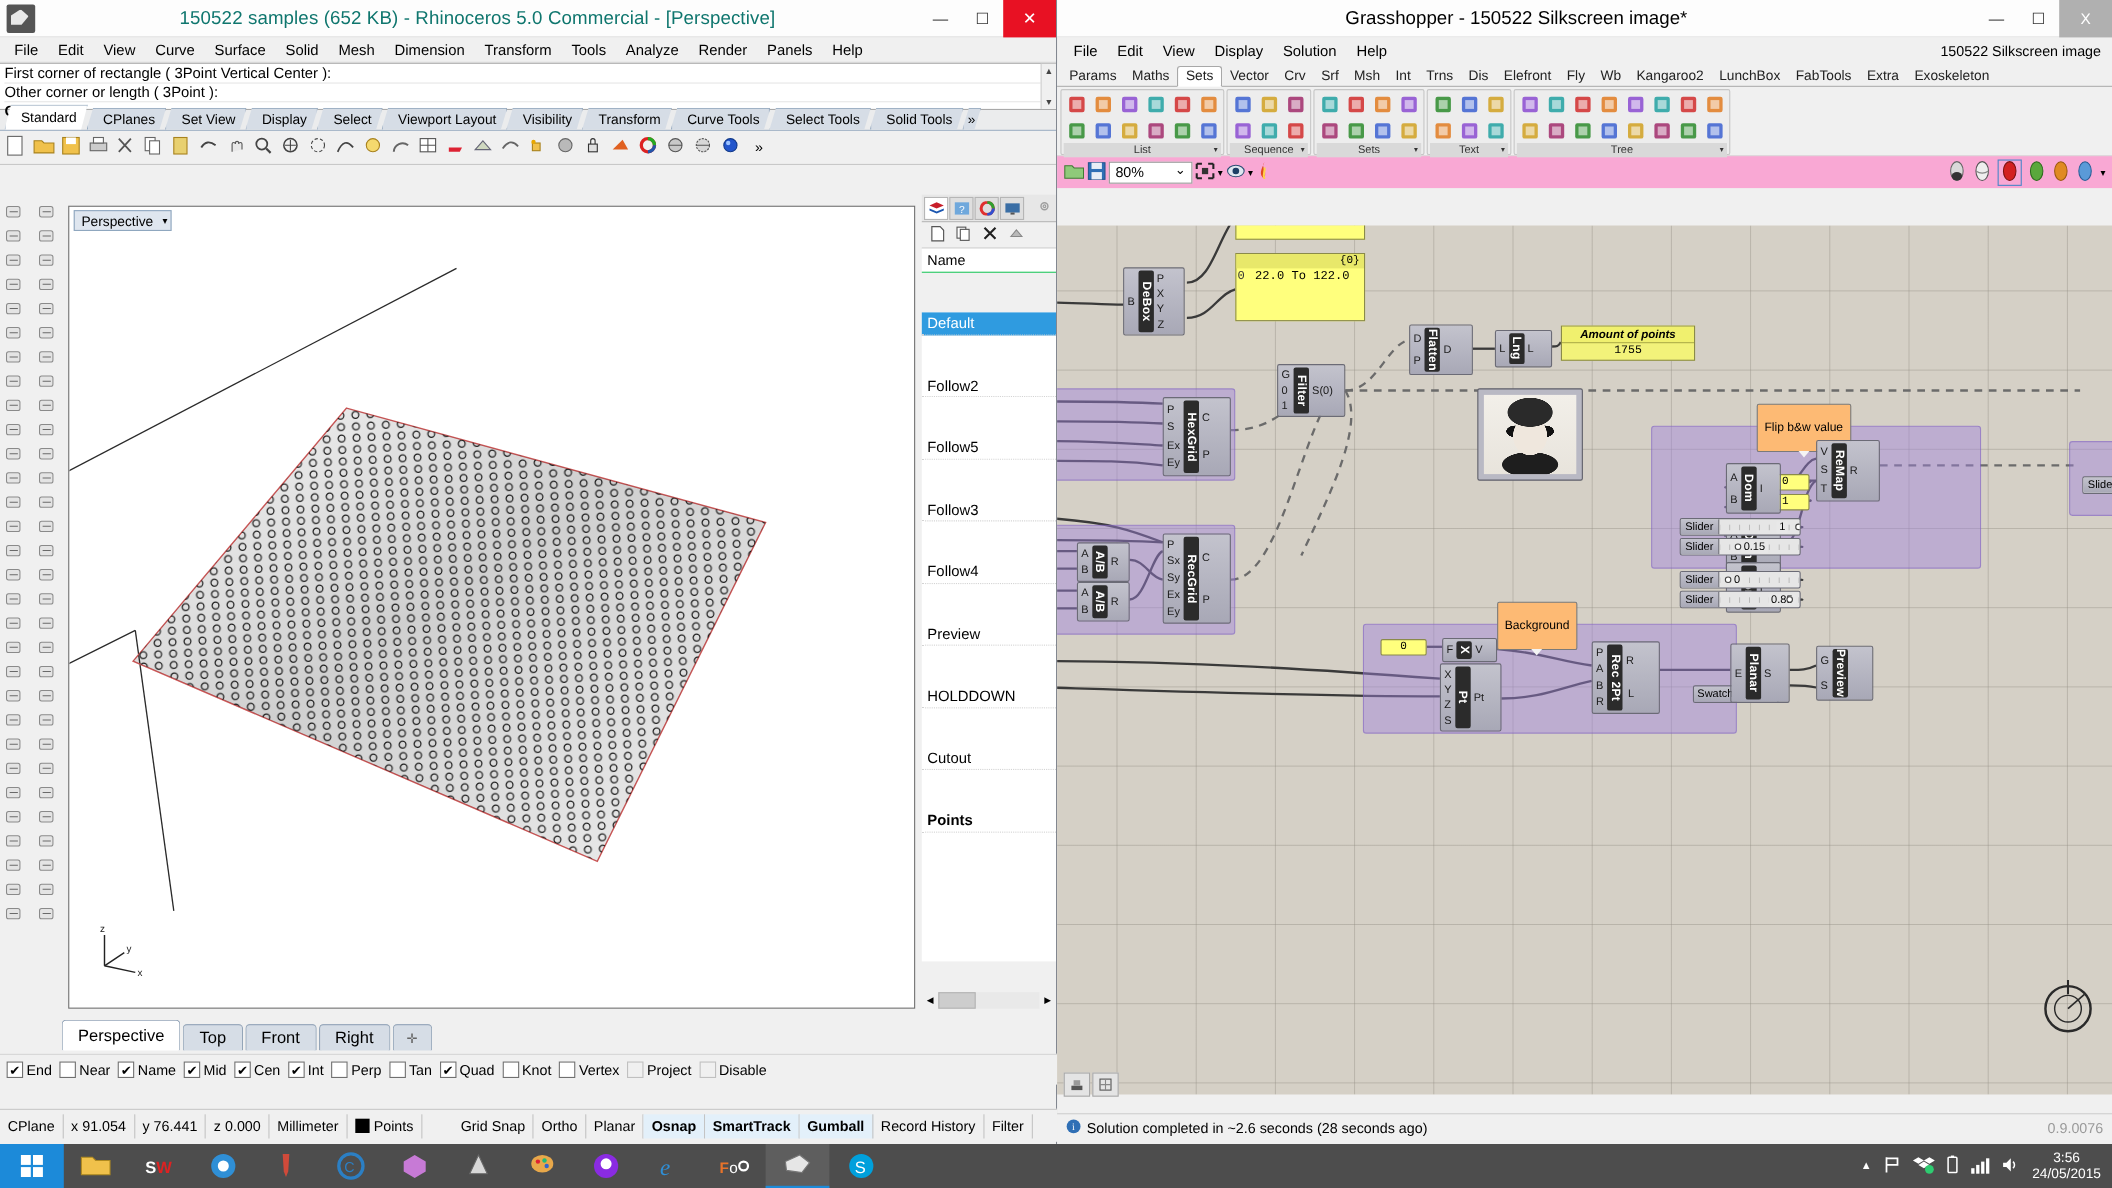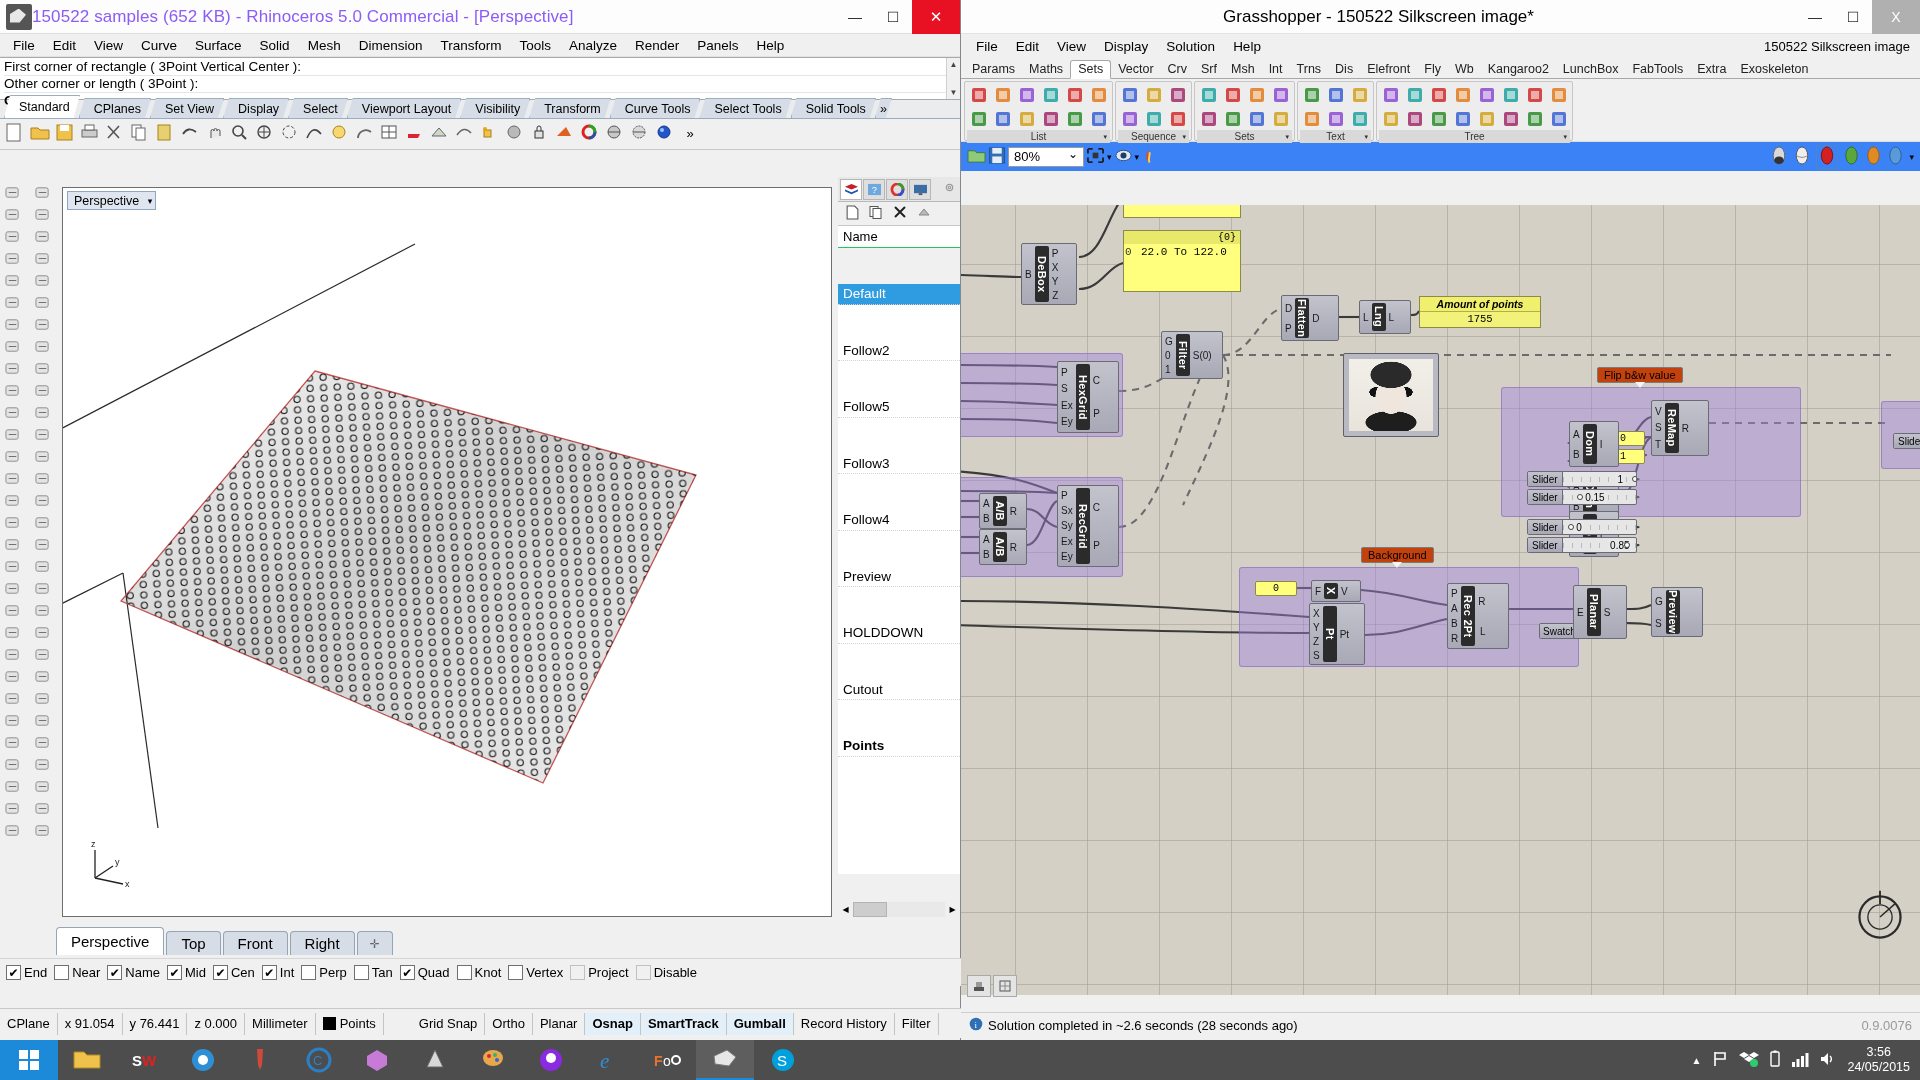--- a/index.html
+++ b/index.html
@@ -10,21 +10,21 @@
     font-size: 13px;
     background: #d4d0c8;
   }
   .app { position: absolute; top:0; left:0; width:1920px; height:1080px; }
 
   
   .rhino { position:absolute; left:0; top:0; width:961px; height:1040px;
            background:#f0f0f0; border-right:1px solid #828790; }
   .titlebar { height:34px; background:#fdfdfd; border-bottom:1px solid #dedede;
               display:flex; align-items:center; position:relative; }
-  .titlebar .tb-text { flex:1; font-size:17px; color:#8b5cf6; letter-spacing:.1px;}
+  .titlebar .tb-text { flex:1; text-align:center; font-size:17px; color:#0f766e; letter-spacing:.1px;}
   .tb-icon { width:26px; height:26px; margin-left:6px; background:#555;
              border-radius:2px; position:relative; overflow:hidden;}
   .tb-icon::after{content:""; position:absolute; left:4px; top:5px; width:16px; height:14px;
              background:#e8e8e8; clip-path:polygon(0 40%,55% 0,100% 45%,60% 100%,0 100%);}
   .wbtns { display:flex; height:34px; }
   .wbtn { width:38px; height:34px; display:flex; align-items:center; justify-content:center;
           font-size:14px; color:#333; }
   .wbtn.close { background:#e81123; color:#fff; font-size:15px; width:48px;}
   .menubar { height:23px; display:flex; align-items:center; padding-left:4px;
              background:#f0f0f0; border-bottom:1px solid #e2e2e2; }
@@ -129,21 +129,21 @@
                   margin-bottom:-1px; border-radius:3px 3px 0 0; }
   .ribbon { height:62px; background:#f0f0f0; display:flex; padding:2px 0 0 3px; gap:2px;}
   .rgroup { background:#ededed; border:1px solid #c6c6c6; border-radius:2px;
             display:flex; flex-direction:column; position:relative; padding:1px 2px 0 2px;}
   .ricons{display:grid; grid-auto-flow:column; grid-template-rows:1fr 1fr; gap:1px; flex:1;}
   .ri{width:23px;height:23px;display:flex;align-items:center;justify-content:center;}
   .rglabel{height:13px; background:#d9d9d9; font-size:10px; text-align:center; line-height:13px;
            color:#333; position:relative;}
   .rglabel::after{content:"▾"; position:absolute; right:3px; font-size:7px;}
 
-  .ghbar { height:30px; background:#3b82f6; display:flex; align-items:center;
+  .ghbar { height:30px; background:#f9a8d4; display:flex; align-items:center;
            padding:0 6px; gap:2px; border-top:1px solid #dcdcdc;}
   .ghzoom { width:76px; height:20px; border:1px solid #9a9a9a; background:#fff;
             display:flex; align-items:center; padding-left:5px; font-size:13px; position:relative;}
   .ghzoom::after{content:"⌄"; position:absolute; right:5px; top:-1px; font-size:12px;}
   .ghbar-r{margin-left:auto; display:flex; align-items:center; gap:5px;}
 
   .canvas { position:absolute; left:0; top:205px; width:959px; height:790px;
             background:#d5d0c6; overflow:hidden; }
   .grid { position:absolute; inset:0;
           background-image:
@@ -172,22 +172,22 @@
                display:flex; align-items:center; justify-content:center;
                margin:2px 0; border-radius:2px; padding:0 1px;}
   .panel { position:absolute; background:#ffff7d; border:1px solid #8a8a4a; }
   .panel .ptitle{ background:#e8e86a; font-size:10px; text-align:right; padding:1px 4px;
                   font-family:"Liberation Mono", monospace; }
   .panel .pbody{ font-family:"Liberation Mono", monospace; font-size:11px; padding:2px 3px;
                  border-left:14px solid transparent; position:relative;}
   .panel .pbody::before{content:attr(data-idx); position:absolute; left:-13px; color:#333;}
   .group { position:absolute; background:rgba(160,130,220,.45);
            border:1px solid rgba(120,90,190,.5); border-radius:3px;}
-  .grouplabel{position:absolute; background:#c2410c; border:1px solid #7a7a7a;
-              font-size:11px; padding:1px 6px; border-radius:2px; white-space:nowrap;text-align:center;}
+  .grouplabel{position:absolute; background:#fdba74; border:1px solid #7a7a7a;
+              font-size:11px; padding:15px 6px; border-radius:2px; white-space:nowrap;text-align:center;}
   .grouplabel::after{content:""; position:absolute; left:50%; bottom:-6px; margin-left:-5px;
               border-left:5px solid transparent; border-right:5px solid transparent;
               border-top:6px solid #f4f4f4;}
   .slider { position:absolute; height:16px; display:flex; align-items:center;
             border:1px solid #6b6b76; border-radius:2px; overflow:hidden;
             background:#e6e6e6; font-size:10px;}
   .slider .sl-lbl{background:linear-gradient(to bottom,#c3c3cd,#a8a8b6); padding:0 4px;
                   height:100%; display:flex; align-items:center; border-right:1px solid #6b6b76;}
   .slider .sl-track{flex:1; position:relative; display:flex; align-items:center;
                     justify-content:center; background:#e8e8e8;}

